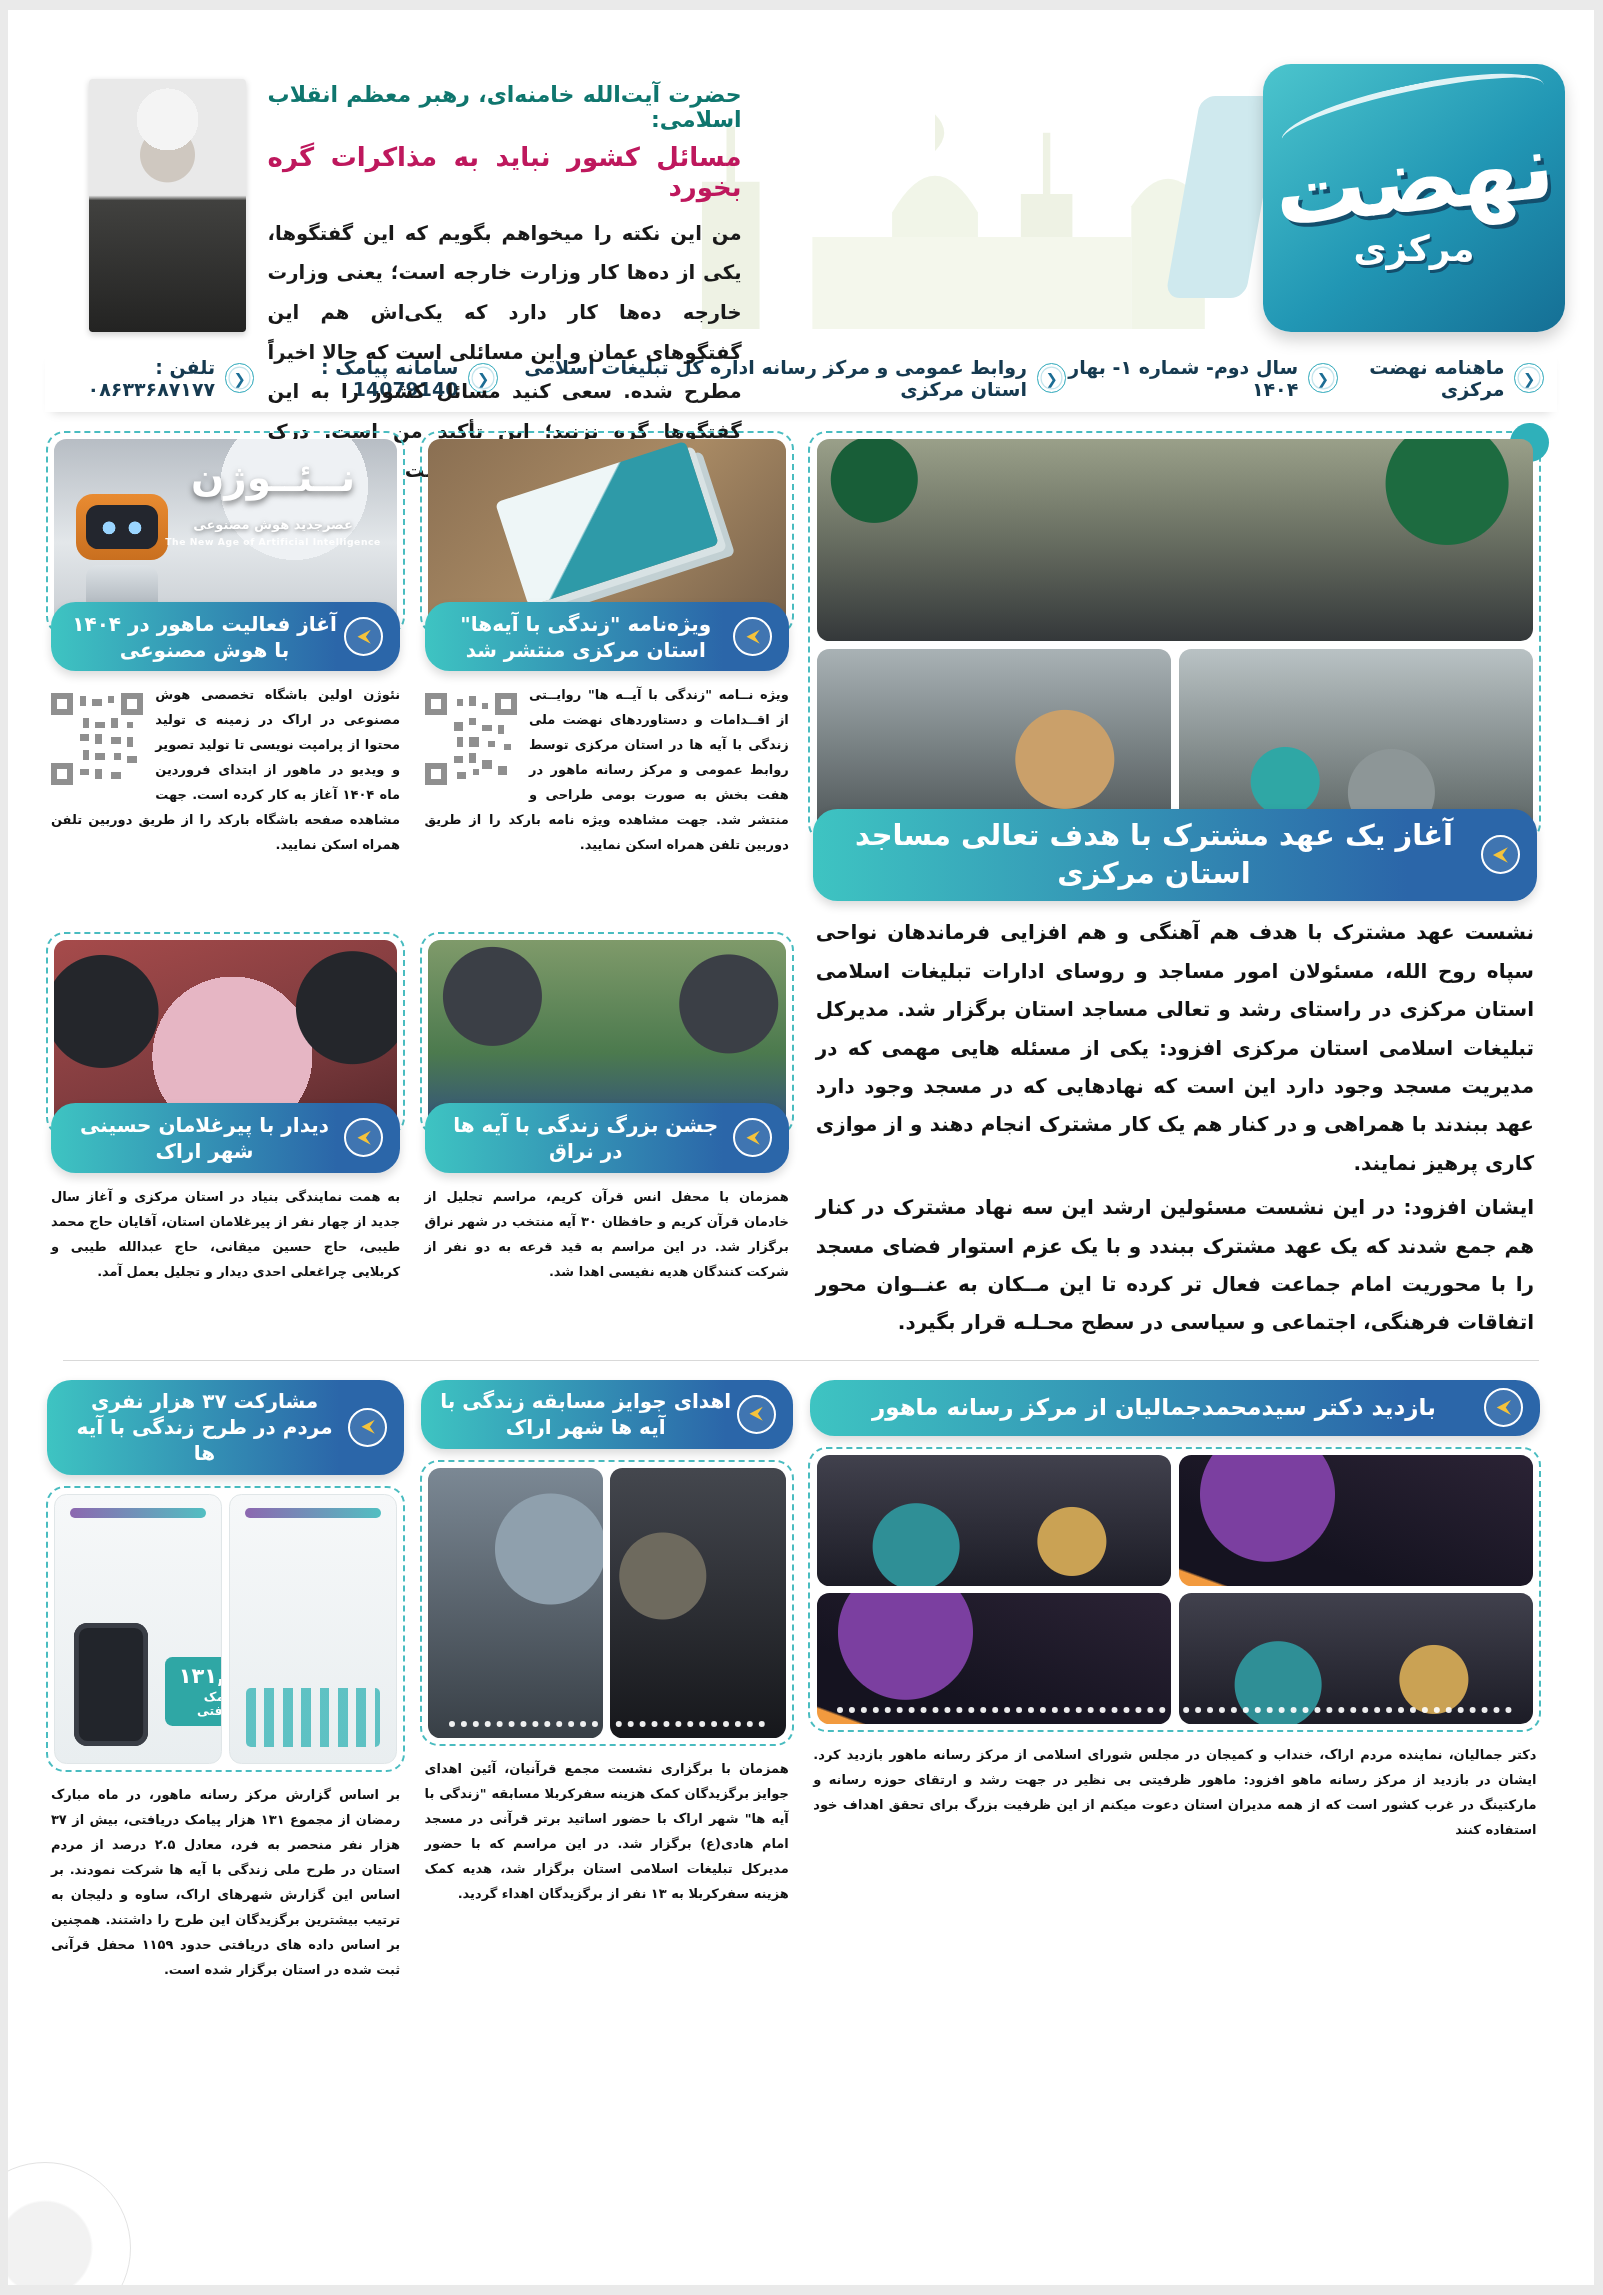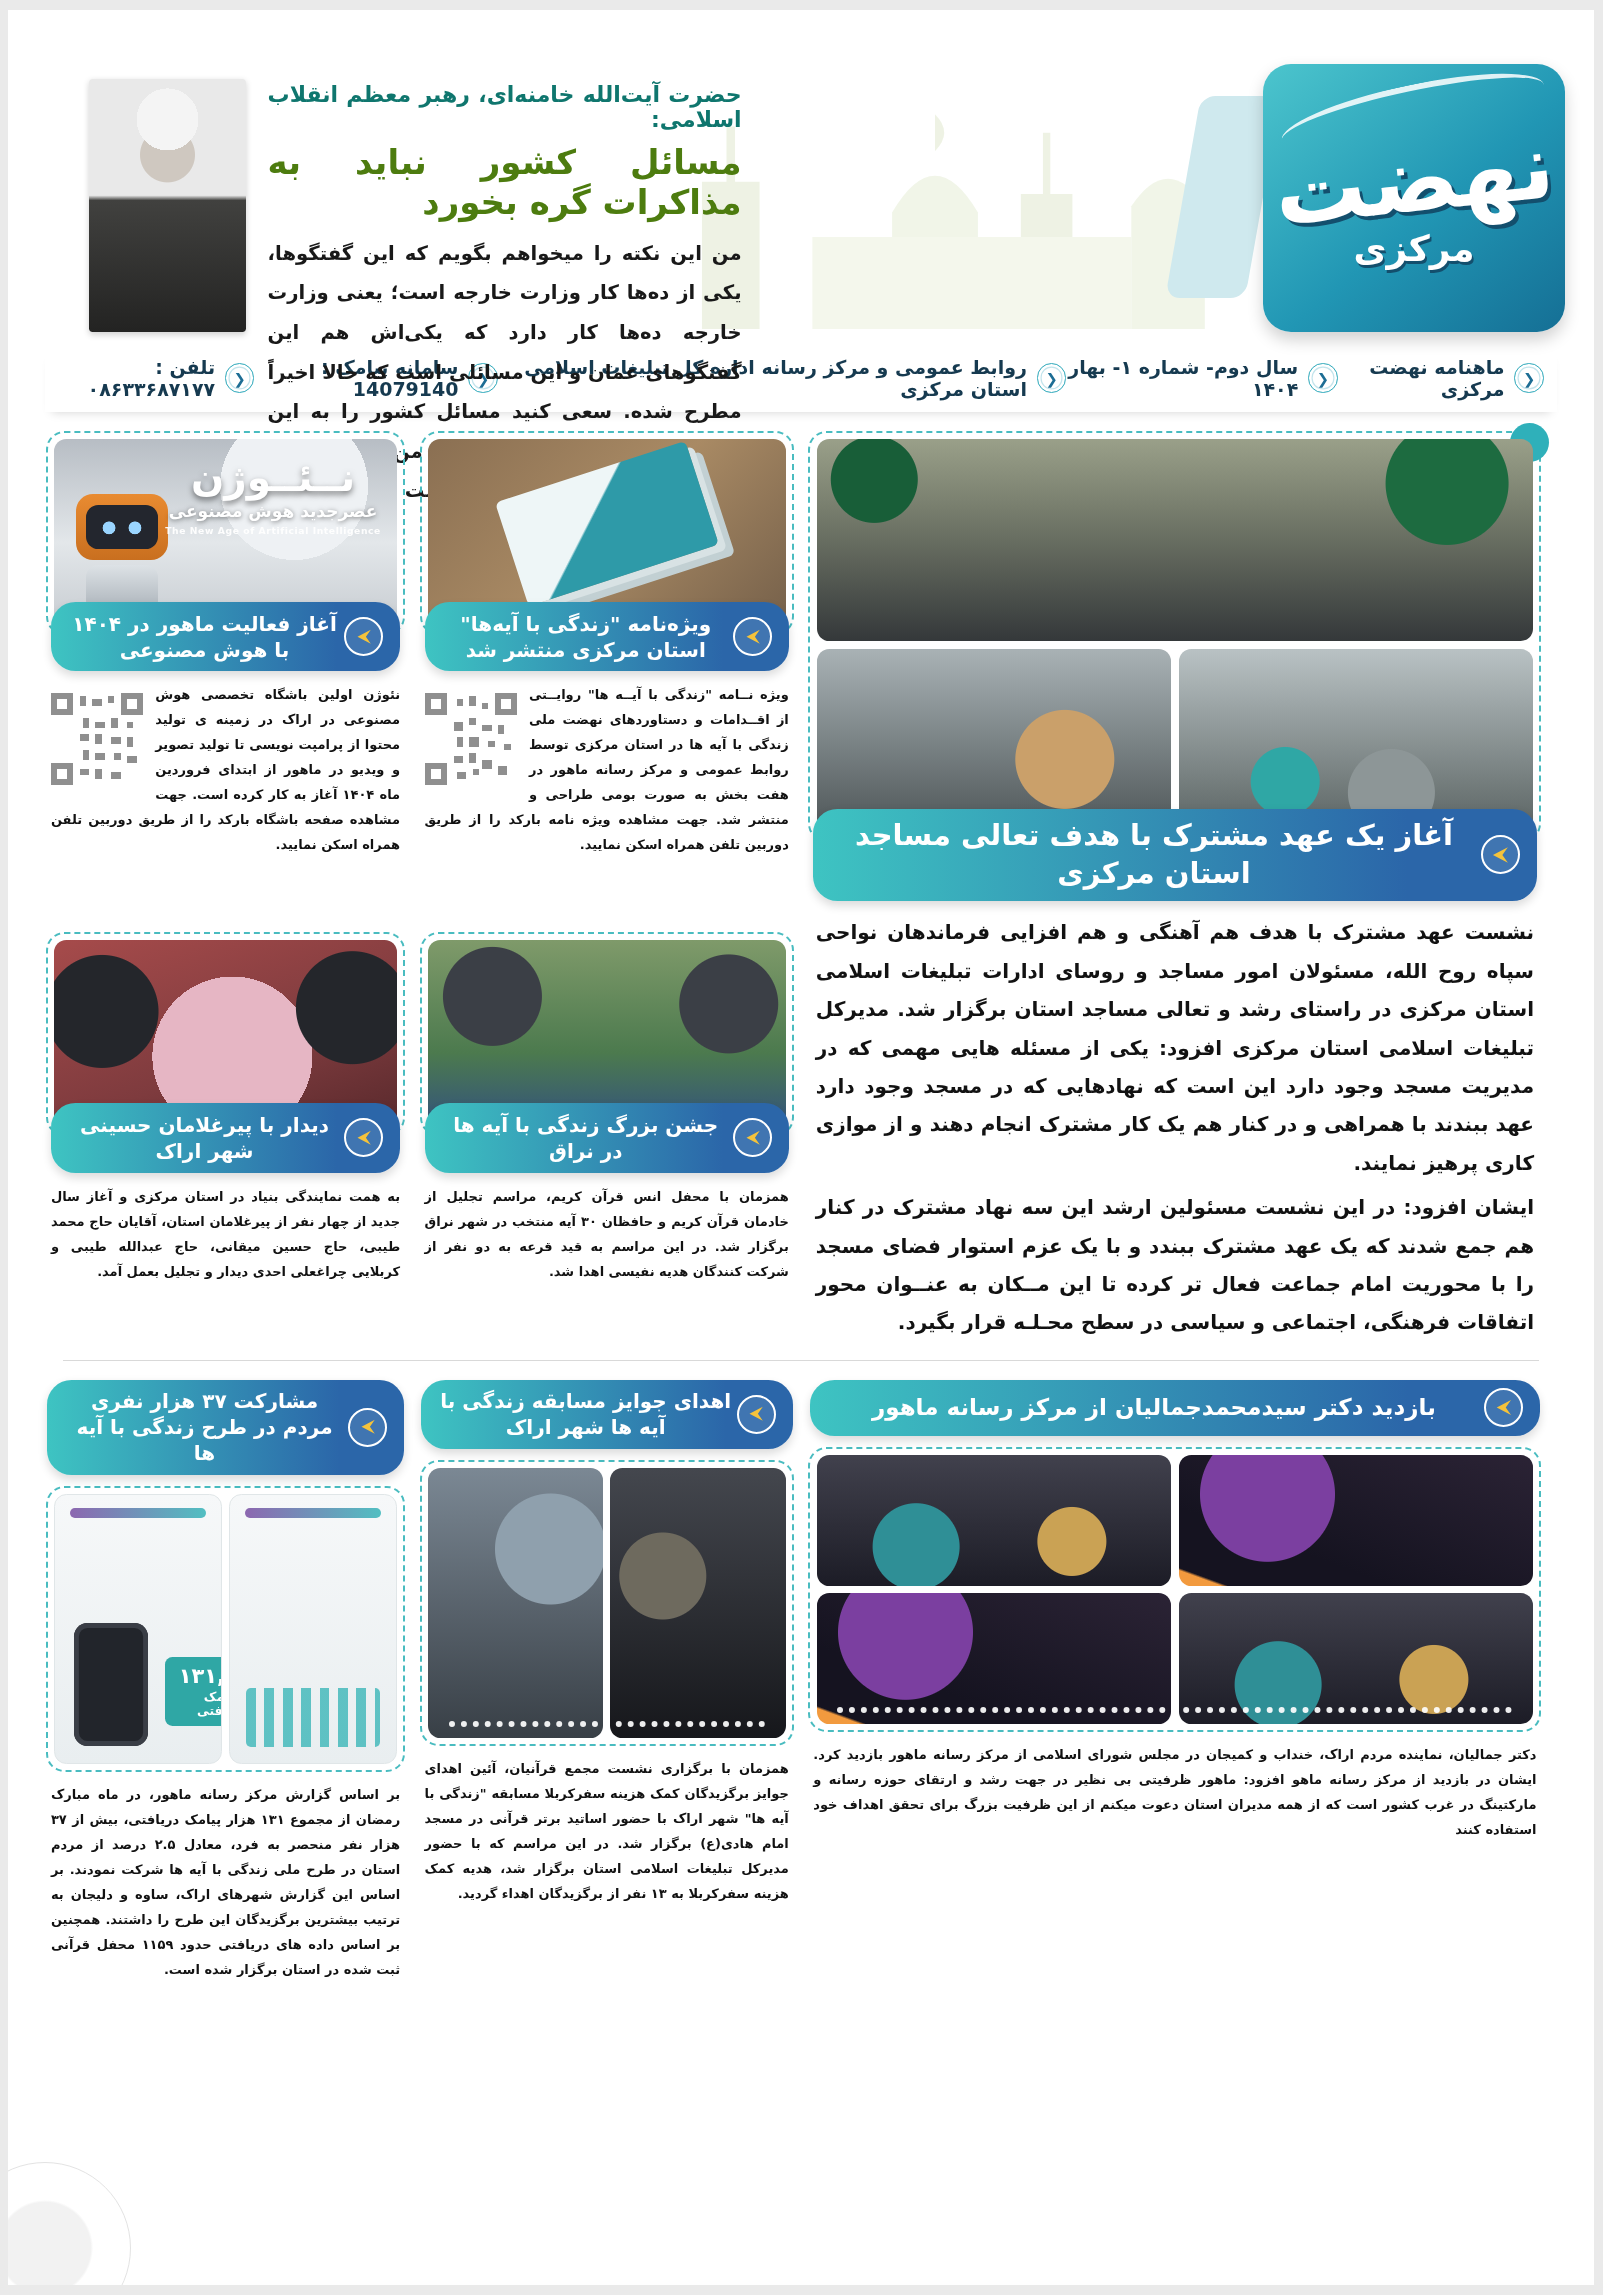--- a/index.html
+++ b/index.html
@@ -10,21 +10,21 @@
   
   .header { position:relative; height:334px; }
   .kh-photo { position:absolute; left:81px; top:69px; width:157px; height:253px; border-radius:3.7px;
     background:
       radial-gradient(circle at 50% 16%, #f4f4f4 0 31px, transparent 31px),
       radial-gradient(circle at 50% 30%, #cfc8c0 0 27px, transparent 28px),
       linear-gradient(180deg,#e9e9e9 0 46%, #41413f 48%, #232322 100%);
     box-shadow:0 2.5px 6.1px rgba(0,0,0,.18); }
   .quote { position:absolute; left:260px; top:72px; width:474px; text-align:justify; }
   .quote-kicker { color:#0f766e; font-size:22px; font-weight:800; margin-bottom:9.8px; }
-  .quote-title { color:#4d7c0f; font-size:34px; font-weight:900; margin-bottom:12.3px; }
+  .quote-title { color:#be185d; font-size:26px; font-weight:900; margin-bottom:12.3px; }
   .quote-body { color:#191919; font-size:19.6px; font-weight:700; line-height:2.02; }
   .mosque { position:absolute; left:620px; top:43px; width:614px; height:276px; opacity:.6; }
   .logo { position:absolute; right:29.5px; top:54px; width:302px; height:268px; border-radius:28px;
     background:linear-gradient(140deg,#4cc5cd,#2196b4 55%,#156f95); box-shadow:0 7.4px 16px rgba(0,0,0,.18); }
   .logo-ribbon { position:absolute; right:331px; top:86px; width:80px; height:202px; background:#cfe9ee;
     transform:skewX(-10deg); border-radius:14.7px; }
   .logo-swoosh { position:absolute; left:16px; top:21px; width:268px; height:55px; border-radius:50%;
     border-top:6.1px solid rgba(255,255,255,.85); transform:rotate(-12deg); }
   .logo-text { position:absolute; inset:0; display:flex; flex-direction:column; align-items:center; justify-content:center; color:#fff; }
   .logo-main { font-size:91px; font-weight:900; transform:rotate(-6deg); text-shadow:3.1px 4.3px 0 #134f6d; }
@@ -120,21 +120,21 @@
       radial-gradient(circle at 25% 30%, #7b3fa0 0 67px, transparent 68px),
       linear-gradient(20deg,#f29a3e 0 6%, transparent 7%),
       linear-gradient(200deg,#2b2335,#151320 70%); }
   .ph-media2 { background:
       radial-gradient(circle at 28% 70%, #2f8f96 0 43px, transparent 44px),
       radial-gradient(circle at 72% 66%, #caa254 0 34px, transparent 35px),
       linear-gradient(180deg,#41414d,#1c1c26); }
 
   .neo-overlay { position:absolute; top:16px; right:16px; text-align:center; color:#fff; z-index:2; }
   .neo-title { font-size:39px; font-weight:900; letter-spacing:2.5px; text-shadow:0 2.5px 6.1px rgba(0,0,0,.5); }
-  .neo-sub { font-size:17px; font-weight:800; margin-top:1px; text-shadow:0 1.2px 4.9px rgba(0,0,0,.5); }
+  .neo-sub { font-size:13px; font-weight:800; margin-top:17px; text-shadow:0 1.2px 4.9px rgba(0,0,0,.5); }
   .neo-sub-en { font-size:9.2px; font-weight:600; opacity:.95; margin-top:3.7px; letter-spacing:0.6px; }
   .robot { position:absolute; left:22px; bottom:13.5px; }
   .robot-head { width:92px; height:66px; background:linear-gradient(180deg,#e98b31,#c96f1f); border-radius:17px; position:relative; }
   .robot-face { position:absolute; inset:11px 9.8px; border-radius:12.3px;
       background:radial-gradient(circle at 32% 52%, #9ad5ff 0 6.1px, transparent 6.7px),
                  radial-gradient(circle at 68% 52%, #9ad5ff 0 6.1px, transparent 6.7px), #23262e; }
   .robot-body { width:72px; height:48px; margin:4.9px auto 0; border-radius:12.3px; background:linear-gradient(180deg,#dde2e6,#a8b0b7); }
 
   .grid2 { display:grid; grid-template-columns:1fr 1fr; gap:7.4px; }
   .grid2x2 { display:grid; grid-template-columns:1fr 1fr; grid-template-rows:1fr 1fr; gap:7.4px; }

